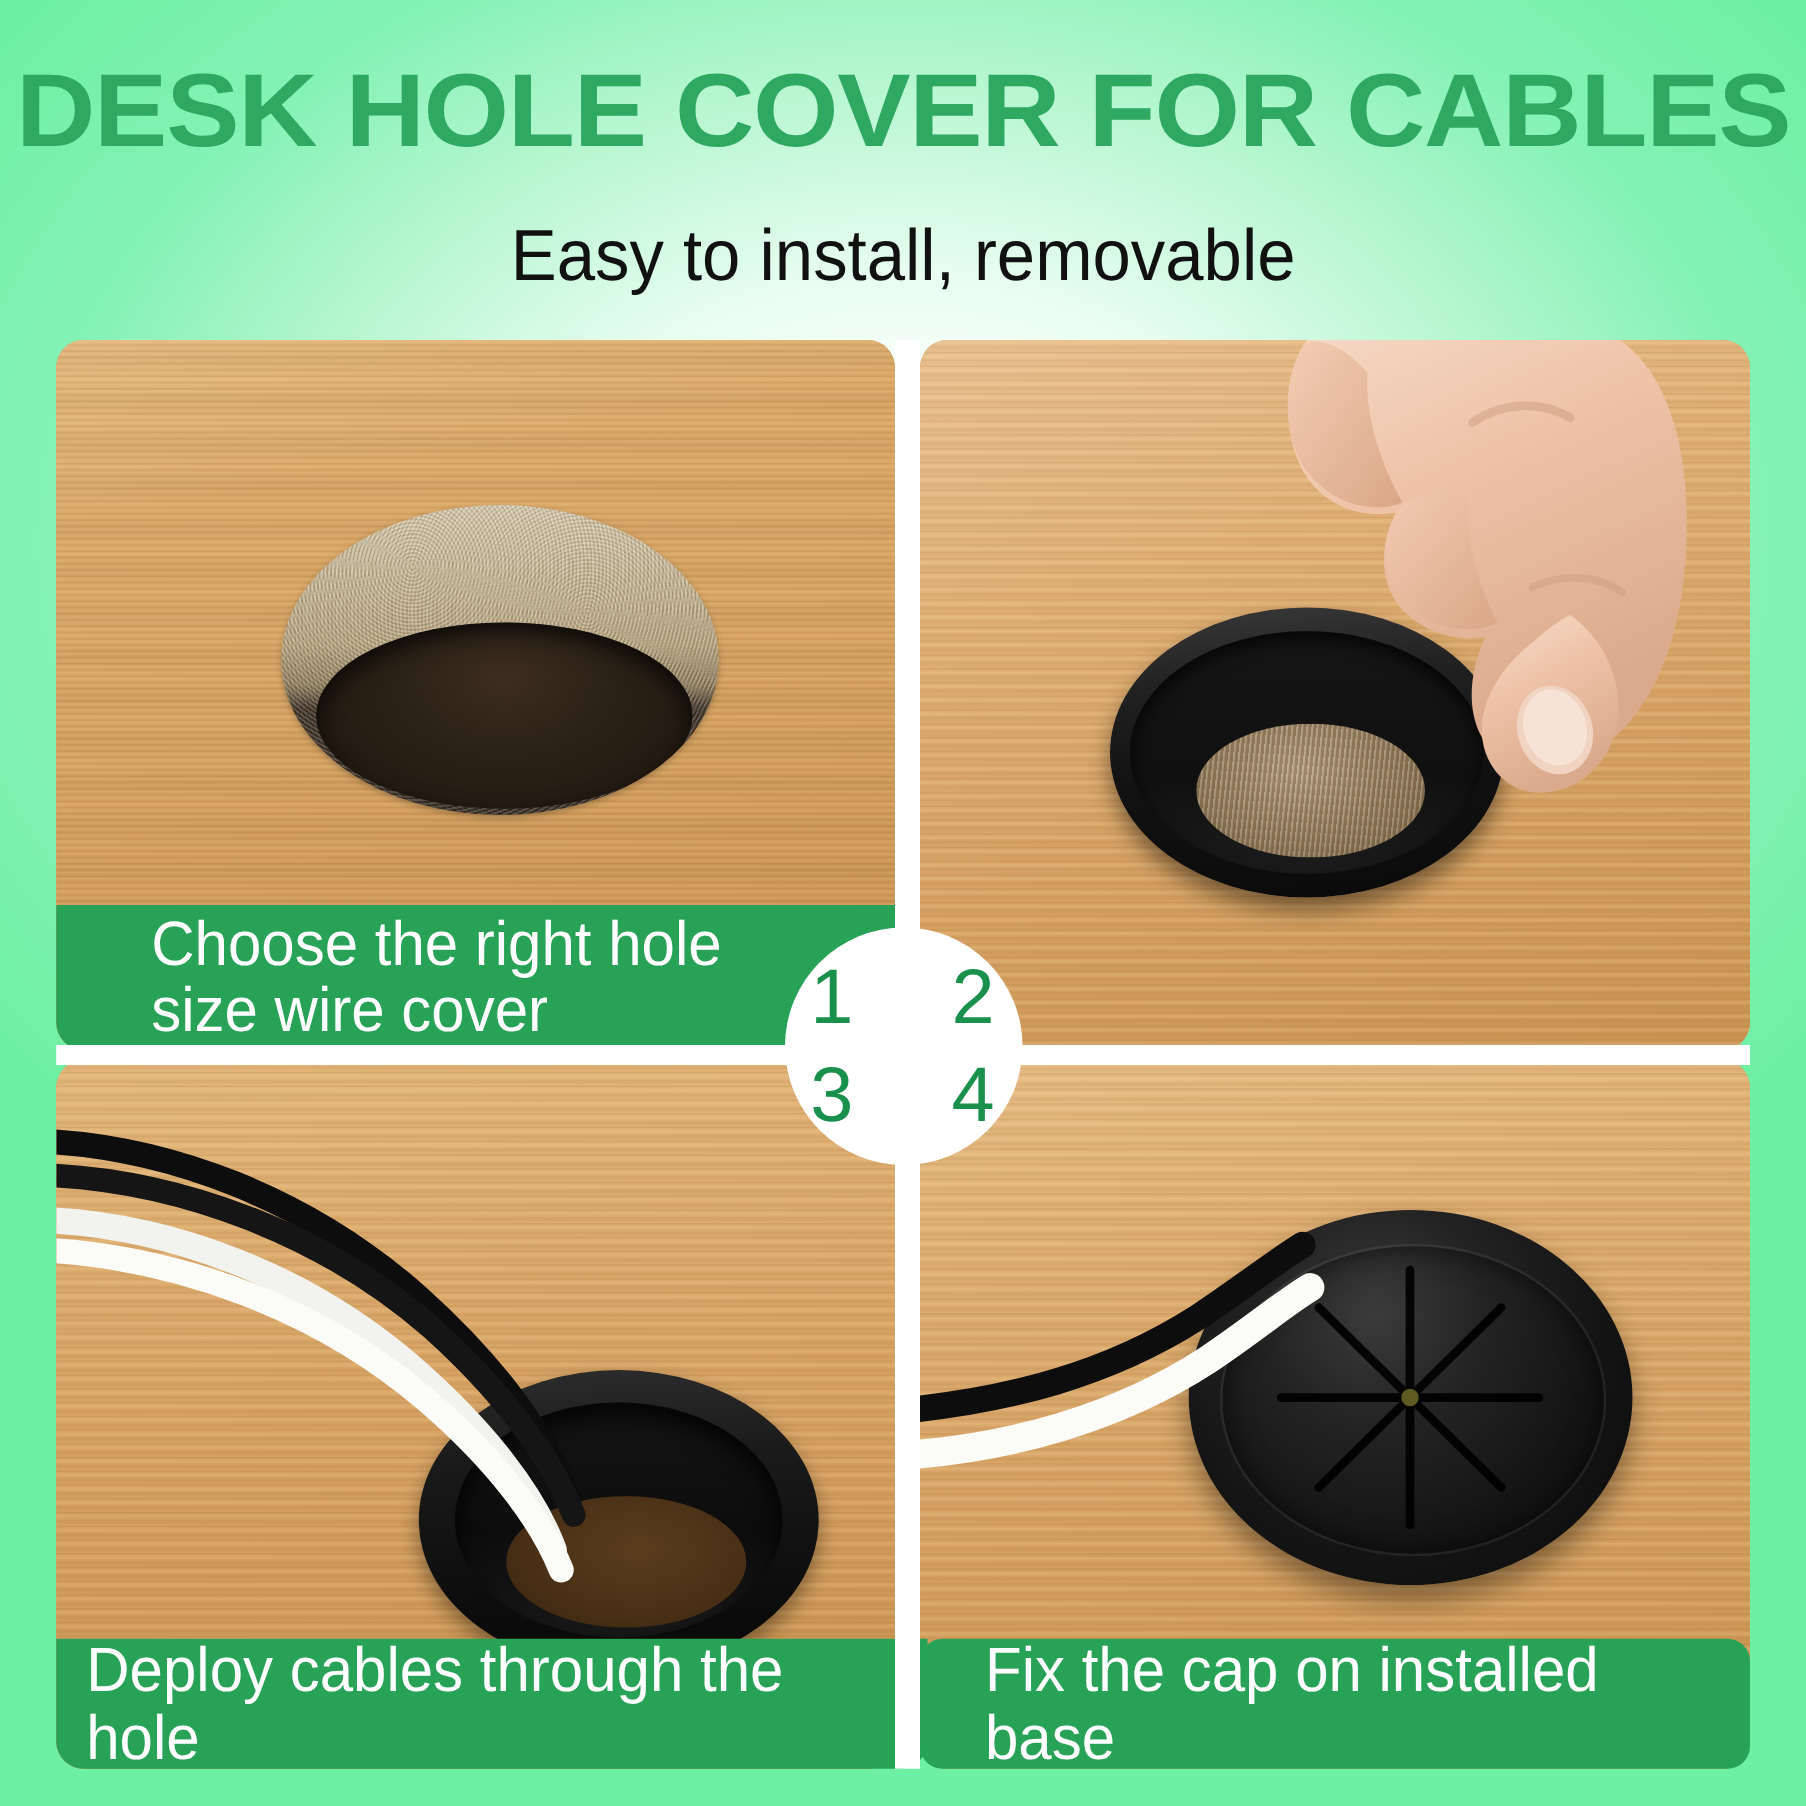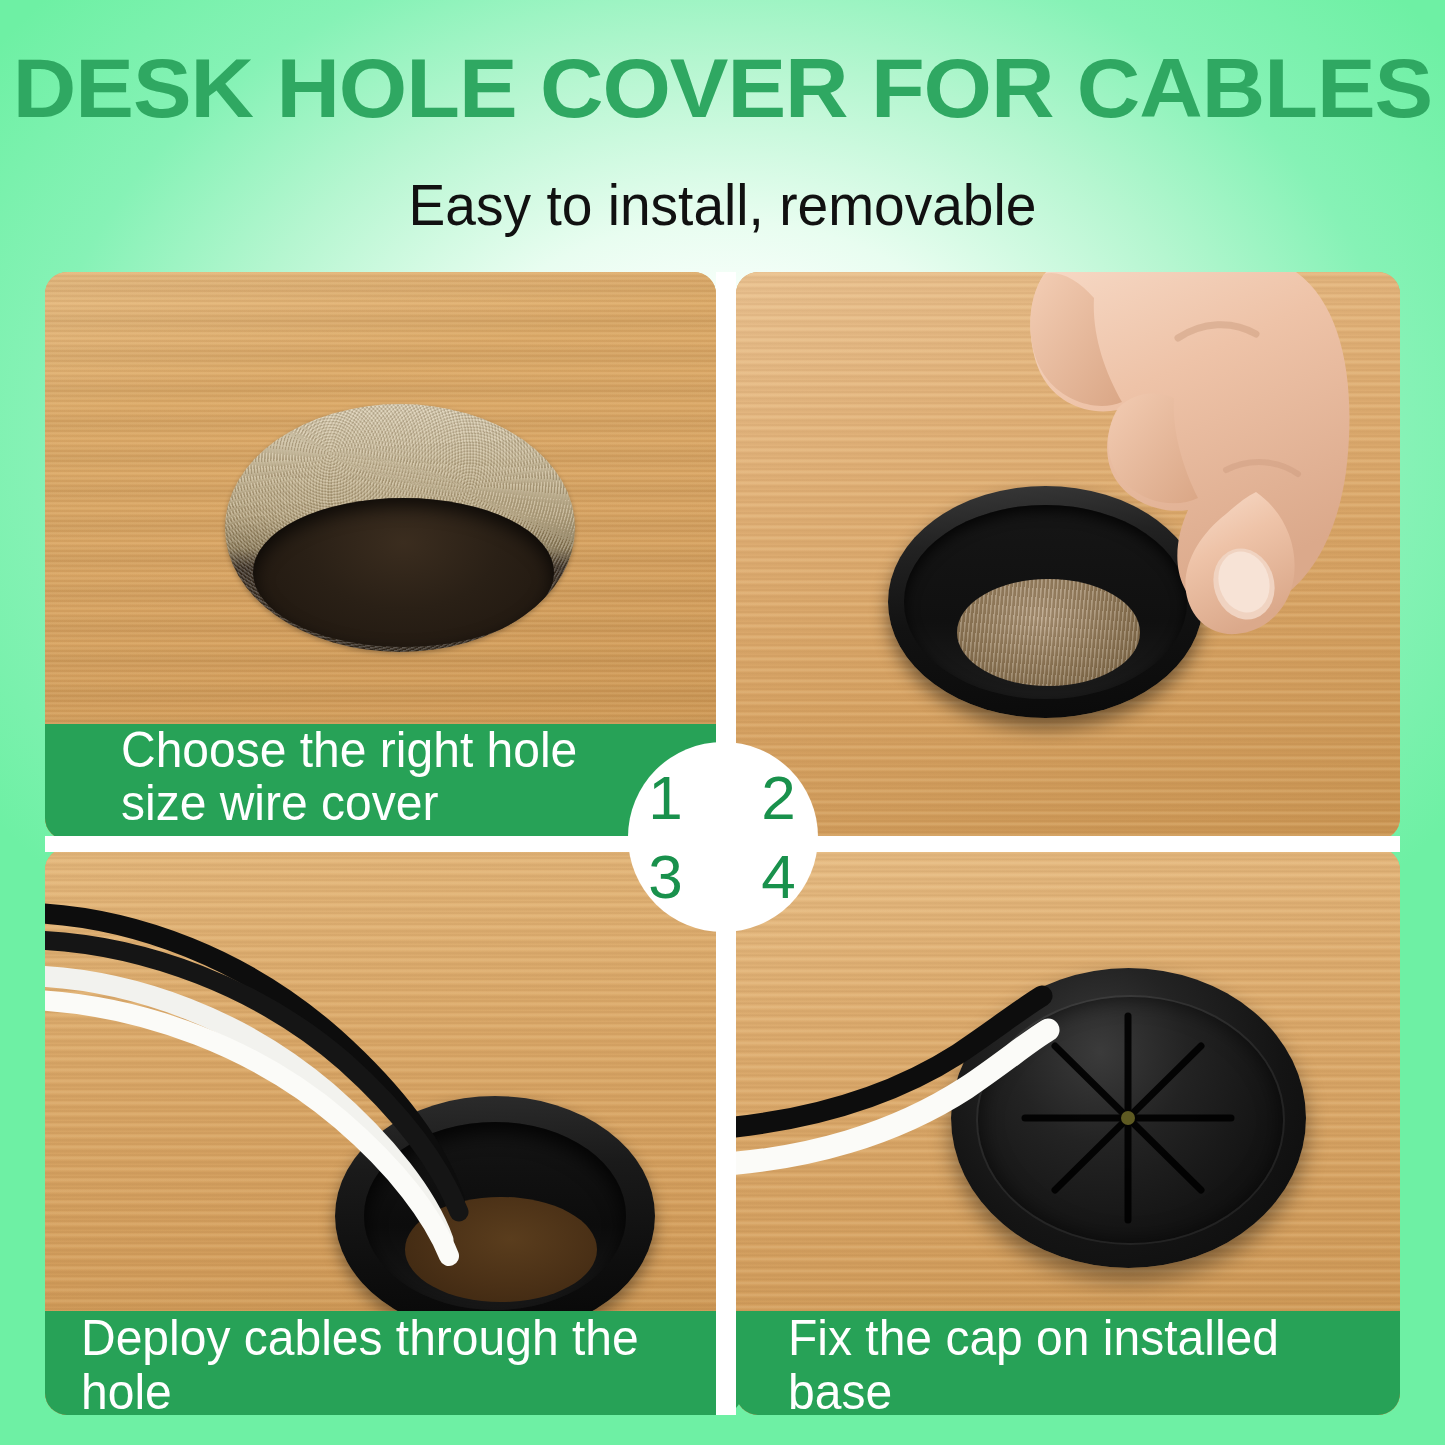--- a/index.html
+++ b/index.html
@@ -209,48 +209,48 @@
   
   .cables{position:absolute;inset:0;}
 
   
   .cap{
     position:absolute;
     background:#27a257;
     color:#ffffff;
     font-family:"Liberation Sans Narrow","Liberation Sans",sans-serif;
     display:flex;
-    align-items:flex-start;
+    align-items:center;
     box-sizing:border-box;
     overflow:hidden;
   }
   #c1{
     left:45px;top:724px;width:671px;height:116px;
     border-bottom-left-radius:22px;border-bottom-right-radius:22px;
     padding:0 0 0 76px;
     font-size:50px;line-height:53px;
     letter-spacing:0px;
   }
   #c2{
     left:736px;top:724px;width:664px;height:116px;
     border-bottom-left-radius:22px;border-bottom-right-radius:22px;
     padding:0 14px 0 108px;
     font-size:50px;line-height:54px;
   }
   #c3{
     left:45px;top:1311px;width:697px;height:104px;
     border-bottom-left-radius:22px;border-bottom-right-radius:22px;
-    padding:0 0 0 36px;
+    padding:0 0 0 24px;
     font-size:50px;line-height:54px;
   }
   #c4{
     left:736px;top:1311px;width:664px;height:104px;
     border-bottom-left-radius:22px;border-bottom-right-radius:22px;
     padding:0 0 0 52px;
-    font-size:50px;line-height:54px;
+    font-size:50px;line-height:54px;border-radius:18px;
   }
   .capline{display:block;transform:scaleX(0.96);transform-origin:left center;}
 
   
   .numdisc{
     position:absolute;
     left:628px;top:742px;width:190px;height:190px;
     border-radius:50%;
     background:#ffffff;
     z-index:5;

